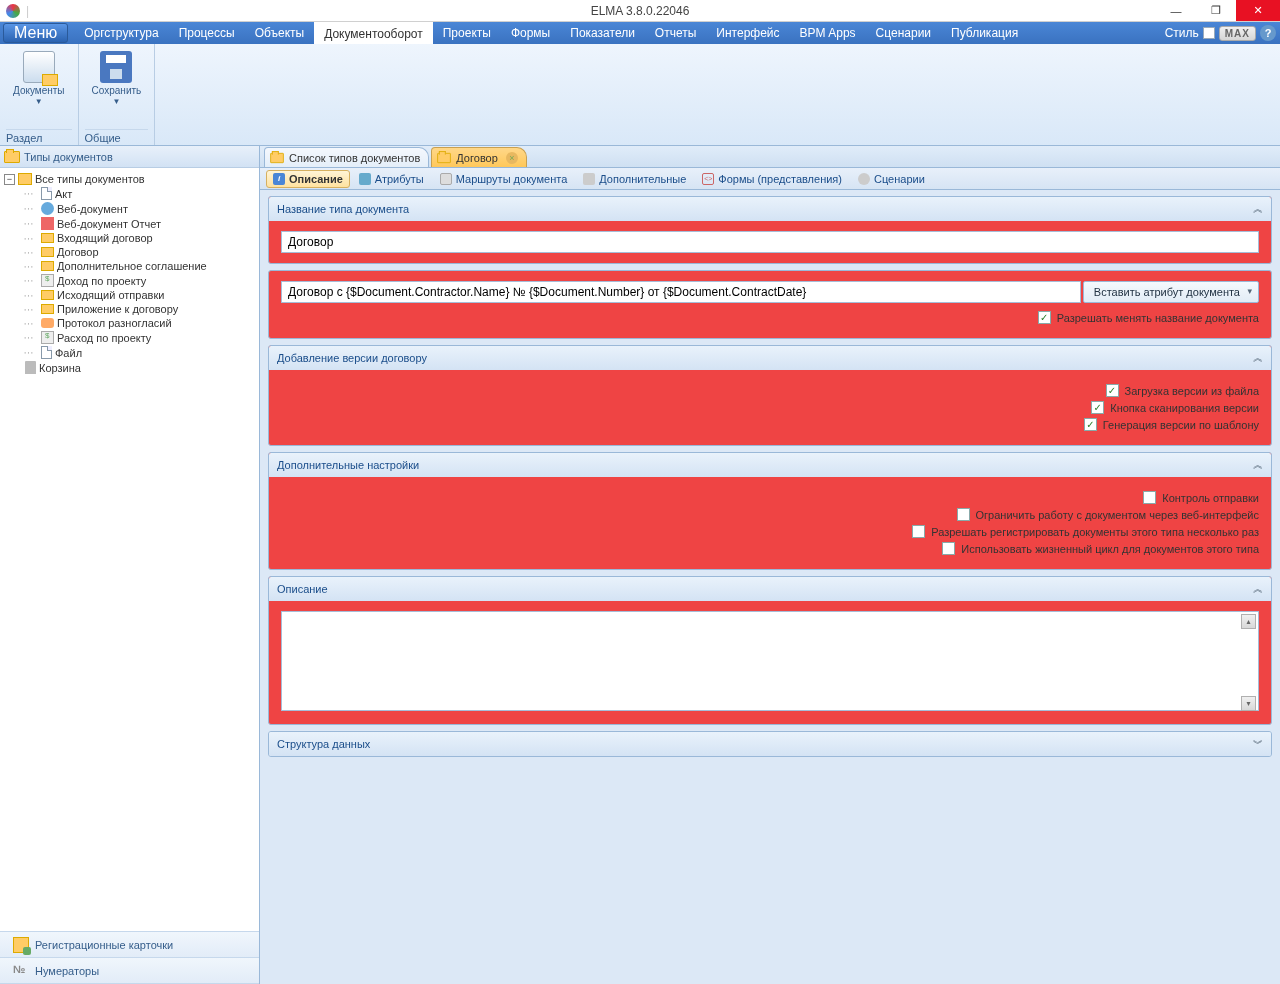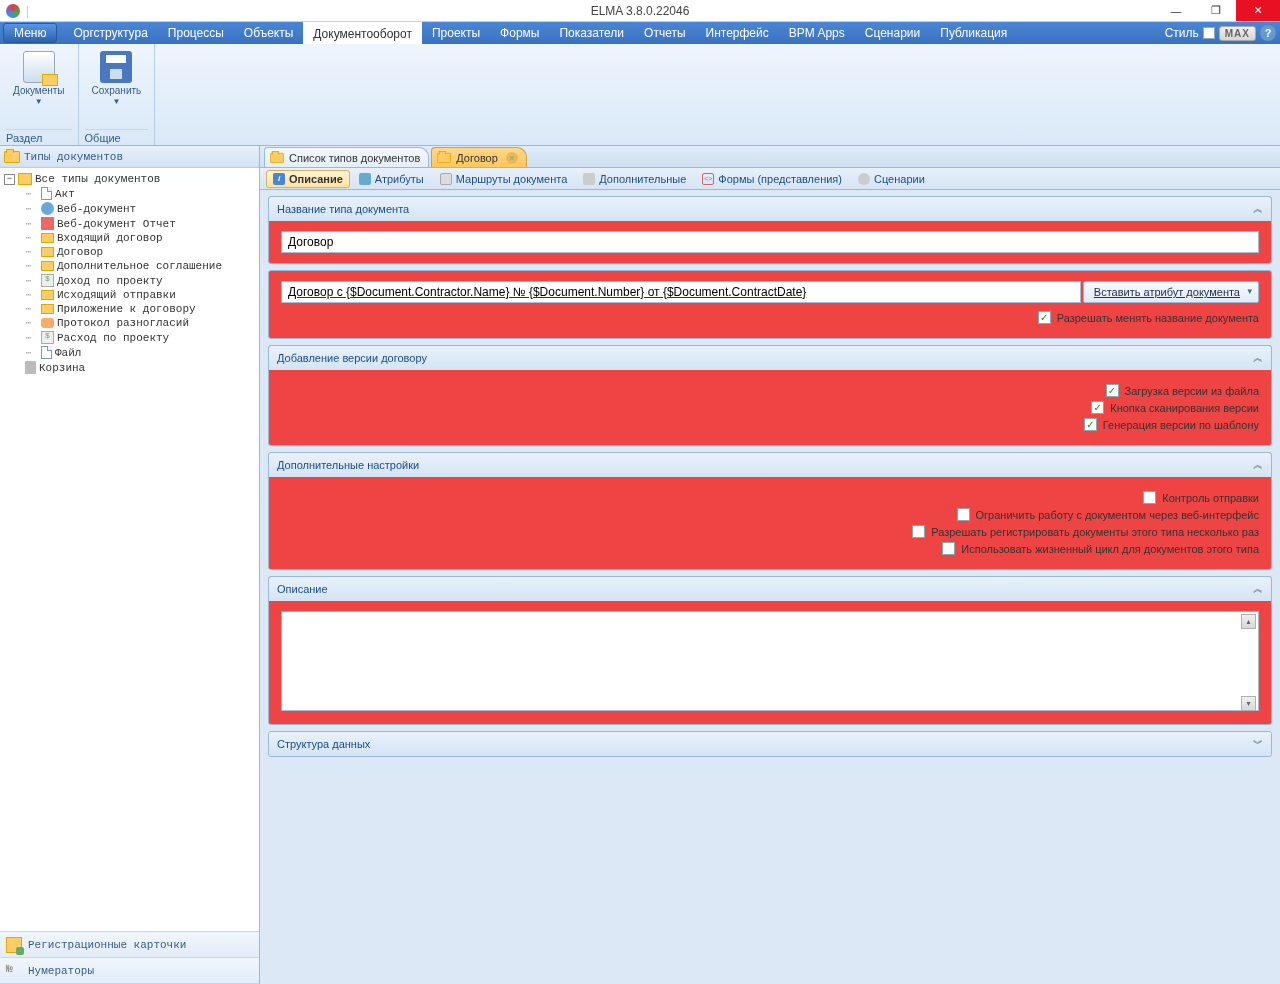--- a/index.html
+++ b/index.html
@@ -9,21 +9,21 @@
 .titlebar { height: 22px; background: #fff; display: flex; align-items: center; border-bottom: 1px solid #d0d0d0; position: relative; }
 .titlebar .logo { width: 14px; height: 14px; margin: 0 4px 0 6px; border-radius: 50%; background: conic-gradient(#e34, #4a4, #48e, #e34); }
 .titlebar .sep { color: #ccc; margin-left: 2px; }
 .titlebar .title { position: absolute; left: 50%; transform: translateX(-50%); color: #444; }
 .titlebar .winbtns { margin-left: auto; display: flex; height: 100%; }
 .titlebar .winbtn { width: 40px; display: flex; align-items: center; justify-content: center; font-size: 11px; }
 .titlebar .winbtn.close { background: #e81123; color: #fff; width: 44px; }
 
 
 .menubar { height: 22px; background: linear-gradient(#4a86d6, #3a72c0); display: flex; align-items: stretch; color: #fff; }
-.menubar .menu-btn { background: linear-gradient(#5a96e6, #2a62b0); border: 1px solid #2a5a9a; border-radius: 3px; margin: 1px 6px 1px 3px; padding: 0 10px; display: flex; align-items: center; font-size: 12px; text-align: center; }
+.menubar .menu-btn { background: linear-gradient(#5a96e6, #2a62b0); border: 1px solid #2a5a9a; border-radius: 3px; margin: 1px 6px 1px 3px; padding: 0 10px; display: flex; align-items: center; font-size: 16px; text-align: center; }
 .menubar .menuitem { padding: 0 10px; display: flex; align-items: center; cursor: default; }
 .menubar .menuitem.active { background: #fff; color: #333; border-top: 1px solid #fff; }
 .menubar .right { margin-left: auto; display: flex; align-items: center; padding-right: 4px; gap: 4px; color: #fff; }
 .menubar .style-label { color: #fff; }
 .menubar .style-dd { width: 12px; height: 12px; border: 1px solid #9ab; background: #fff; }
 .menubar .max-btn { background: linear-gradient(#f0f0f0,#d6d6d6); border: 1px solid #aaa; border-radius: 3px; padding: 1px 5px; color: #666; font-weight: bold; font-size: 10px; letter-spacing: 1px; }
 .menubar .help { width: 16px; height: 16px; border-radius: 50%; background: #69c; color: #fff; display: flex; align-items: center; justify-content: center; font-size: 11px; font-weight: bold; }
 
 
 .ribbon { height: 102px; background: linear-gradient(#eef5fd, #d9e8f8); border-bottom: 1px solid #9ab8d8; display: flex; }
@@ -36,41 +36,41 @@
 .ricon.save::before { content: ""; position: absolute; left: 6px; top: 4px; width: 20px; height: 8px; background: #fff; }
 .ricon.save::after { content: ""; position: absolute; left: 10px; bottom: 4px; width: 12px; height: 10px; background: #cde; }
 .ribbon-btn .lbl { color: #355d8a; font-size: 10px; text-align: center; line-height: 1.2; }
 .ribbon-btn .dd { font-size: 8px; color: #355d8a; }
 .ribbon-group .grplabel { margin-top: auto; font-size: 11px; color: #355d8a; padding: 2px 0 1px; width: 100%; text-align: left; border-top: 1px solid #c6d8ec; }
 
 
 .main { display: flex; height: calc(100% - 22px - 22px - 102px); }
 
 
-.leftpanel { width: 260px; border-right: 1px solid #9ab8d8; display: flex; flex-direction: column; background: #fff; font-family: Liberation Mono, monospace; }
+.leftpanel { width: 260px; border-right: 1px solid #9ab8d8; display: flex; flex-direction: column; background: #fff; }
 .panel-header { height: 22px; background: linear-gradient(#e8f0fa, #d2e2f4); border-bottom: 1px solid #b8cde4; display: flex; align-items: center; padding-left: 4px; gap: 4px; color: #355d8a; font-size: 11px; }
 .folder-icon { width: 16px; height: 12px; background: #fc6; border: 1px solid #da0; border-radius: 1px; position: relative; }
 .folder-icon::before { content: ""; position: absolute; top: -3px; left: 1px; width: 6px; height: 3px; background: #fc6; border: 1px solid #da0; border-bottom: none; }
 .tree { flex: 1; overflow: auto; padding: 4px 0 4px 4px; }
 .tree-row { display: flex; align-items: center; gap: 3px; padding: 1px 0; cursor: default; font-size: 11px; color: #333; white-space: nowrap; }
 .tree-row .expander { width: 11px; height: 11px; border: 1px solid #888; display: flex; align-items: center; justify-content: center; font-size: 9px; line-height: 1; background: #fff; }
 .tree-row .dots { color: #aaa; letter-spacing: -1px; font-size: 10px; width: 20px; text-align: center; }
 .tree-row .ticon { width: 14px; height: 12px; flex-shrink: 0; }
 .ticon.folder-open { background: #fc6; border: 1px solid #da0; }
 .ticon.doc { background: #fff; border: 1px solid #89a; position: relative; width: 11px; height: 13px; }
 .ticon.doc::after { content: ""; position: absolute; right: -1px; top: -1px; width: 4px; height: 4px; background: #eef; border-left: 1px solid #89a; border-bottom: 1px solid #89a; }
 .ticon.web { background: #6ad; border-radius: 50%; width: 13px; height: 13px; }
 .ticon.contract { background: #fc6; border: 1px solid #da0; width: 13px; height: 10px; }
 .ticon.money { background: #eee; border: 1px solid #aaa; width: 13px; height: 13px; position: relative; }
 .ticon.money::after { content:"$"; position:absolute; font-size:8px; left:3px; top:-1px; color:#6a6; }
 .ticon.chart { background: #e66; width: 13px; height: 13px; }
 .ticon.people { background: #fa6; width: 13px; height: 10px; border-radius: 3px; }
 .ticon.trash { background: #bbb; width: 11px; height: 13px; border-radius: 1px 1px 0 0; }
 .bottom-items { border-top: 1px solid #c6d8ec; }
-.bottom-item { height: 26px; background: linear-gradient(#f0f6fc, #e2ecf8); border-bottom: 1px solid #c6d8ec; display: flex; align-items: center; padding-left: 6px; gap: 6px; color: #355d8a; font-size: 11px; cursor: default; }
+.bottom-item { height: 26px; background: linear-gradient(#f0f6fc, #e2ecf8); border-bottom: 1px solid #c6d8ec; display: flex; align-items: center; padding-left: 13px; gap: 6px; color: #355d8a; font-size: 11px; cursor: default; }
 .bi-icon { width: 16px; height: 16px; }
 .bi-icon.cards { background: #fc6; border: 1px solid #da0; position: relative; }
 .bi-icon.cards::after { content: ""; position: absolute; right: -3px; bottom: -3px; width: 8px; height: 8px; background: #6a6; border-radius: 2px; }
 .bi-icon.num::before { content:"№"; color: #888; font-size: 11px; font-weight: bold; }
 
 
 .content { flex: 1; display: flex; flex-direction: column; background: #dce8f6; overflow: hidden; }
 
 
 .doctabs { height: 22px; background: linear-gradient(#e0ecf9, #cfe0f2); display: flex; align-items: flex-end; padding-left: 4px; border-bottom: 1px solid #9ab8d8; }
@@ -95,21 +95,21 @@
 
 
 .formarea { flex: 1; overflow-y: auto; padding: 0 8px 8px; }
 .section { margin-top: 6px; border: 1px solid #9ab8d8; border-radius: 3px; background: #ef4444; overflow: hidden; }
 .section-header { height: 24px; background: linear-gradient(#e9f2fb, #d4e3f4); display: flex; align-items: center; padding: 0 8px; color: #1a4d8a; font-size: 11px; cursor: default; }
 .section-header .chev { margin-left: auto; color: #4a7; font-size: 10px; }
 .section-header .chev.up::after { content:"︽"; color:#567; }
 .section-header .chev.down::after { content:"︾"; color:#567; }
 .section-body { padding: 10px 12px; }
 .text-input { width: 100%; height: 22px; border: 1px solid #a6bdd8; padding: 0 6px; font-size: 12px; background: #fff; }
-.row { display: flex; align-items: center; gap: 2px; text-decoration: underline; }
+.row { display: flex; align-items: center; gap: 2px; }
 .btn-inline { height: 22px; padding: 0 18px 0 10px; background: linear-gradient(#f5f9fd,#e2ecf6); border: 1px solid #9ab8d8; border-radius: 2px; font-size: 11px; color: #234; cursor: default; position: relative; }
 .btn-inline::after { content: "▾"; position: absolute; right: 6px; font-size: 9px; color: #567; }
 .chk-row { display: flex; align-items: center; gap: 6px; font-size: 11px; margin: 4px 0; justify-content: flex-end; }
 .chk { width: 13px; height: 13px; border: 1px solid #8aa; background: #fff; display: flex; align-items: center; justify-content: center; font-size: 10px; color: #2a7d2a; }
 .chk.checked::after { content: "✓"; }
 textarea.text-input { height: 100px; resize: none; padding: 4px 6px; }
 .textarea-wrap { position: relative; }
 .textarea-scrollbtn { position: absolute; right: 3px; width: 15px; height: 15px; background: linear-gradient(#f0f0f0,#d8d8d8); border: 1px solid #b0b0b0; display:flex; align-items:center; justify-content:center; font-size:8px; color:#666; }
 </style>
 </head>

